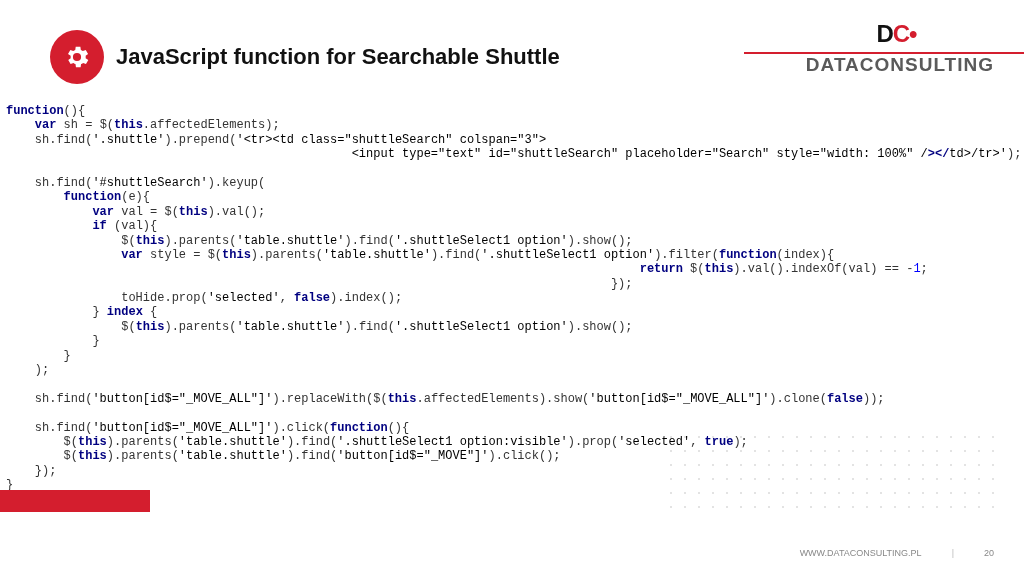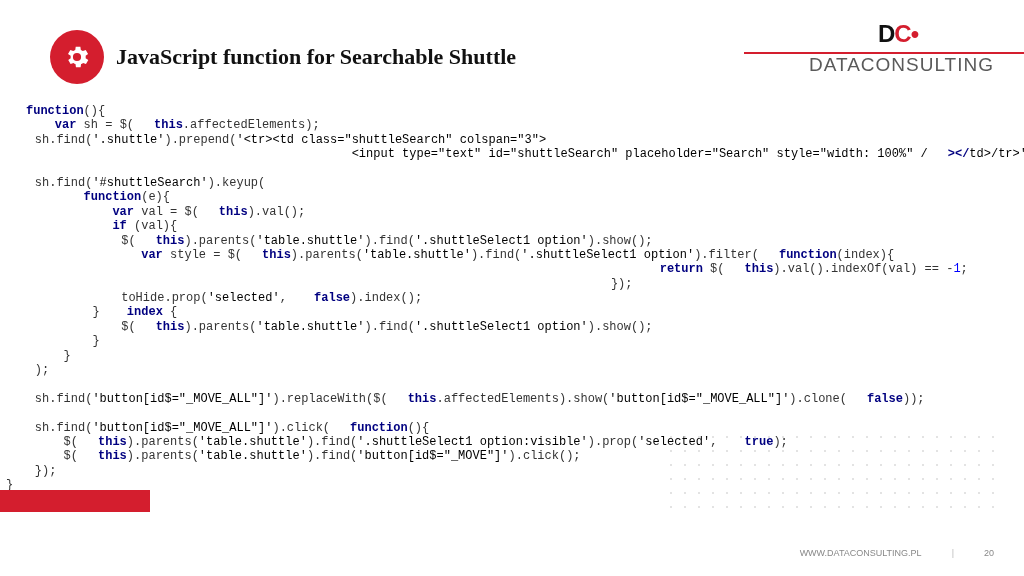--- a/index.html
+++ b/index.html
@@ -26,42 +26,41 @@
     align-items: center;
     justify-content: center;
     margin-right: 12px;
     flex-shrink: 0;
   }
   .gear-badge svg { width: 28px; height: 28px; fill: #fff; }
   .title {
     font-size: 22px;
     font-weight: bold;
     color: #111;
-    font-family: Liberation Serif, serif;
   }
   .logo {
     position: absolute;
     right: 30px;
     top: 20px;
     display: flex;
     align-items: center;
     gap: 6px;
     flex-direction: column;
   }
   .logo-mark {
     font-family: Arial, sans-serif;
     font-weight: 900;
     font-size: 24px;
     color: #111;
     letter-spacing: -1px;
   }
   .logo-mark .red { color: #d41e2e; }
   .logo-text {
     font-family: Arial, sans-serif;
-    font-weight: 400;
+    font-weight: 700;
     font-size: 19px;
     letter-spacing: 1px;
     color: #5a5a5a;
     margin-left: 7px;
   }
   .logo-underline {
     position: absolute;
     right: 0;
     top: 52px;
     width: 280px;
@@ -70,21 +69,21 @@
   }
 
   .code-block {
     padding: 10px 6px 0 6px;
     font-family: "Courier New", Courier, monospace;
     font-size: 12px;
     line-height: 1.2;
     white-space: pre;
     color: #333;
   }
-  .kw { color: #000080; font-weight: bold; margin-left: 20px; }
+  .kw { color: #000080; font-weight: bold; }
   .str { color: #000000; }
   .num { color: #0000ff; }
 
   .red-bar {
     position: absolute;
     left: 0;
     bottom: 64px;
     width: 150px;
     height: 22px;
     background: #d41e2e;

